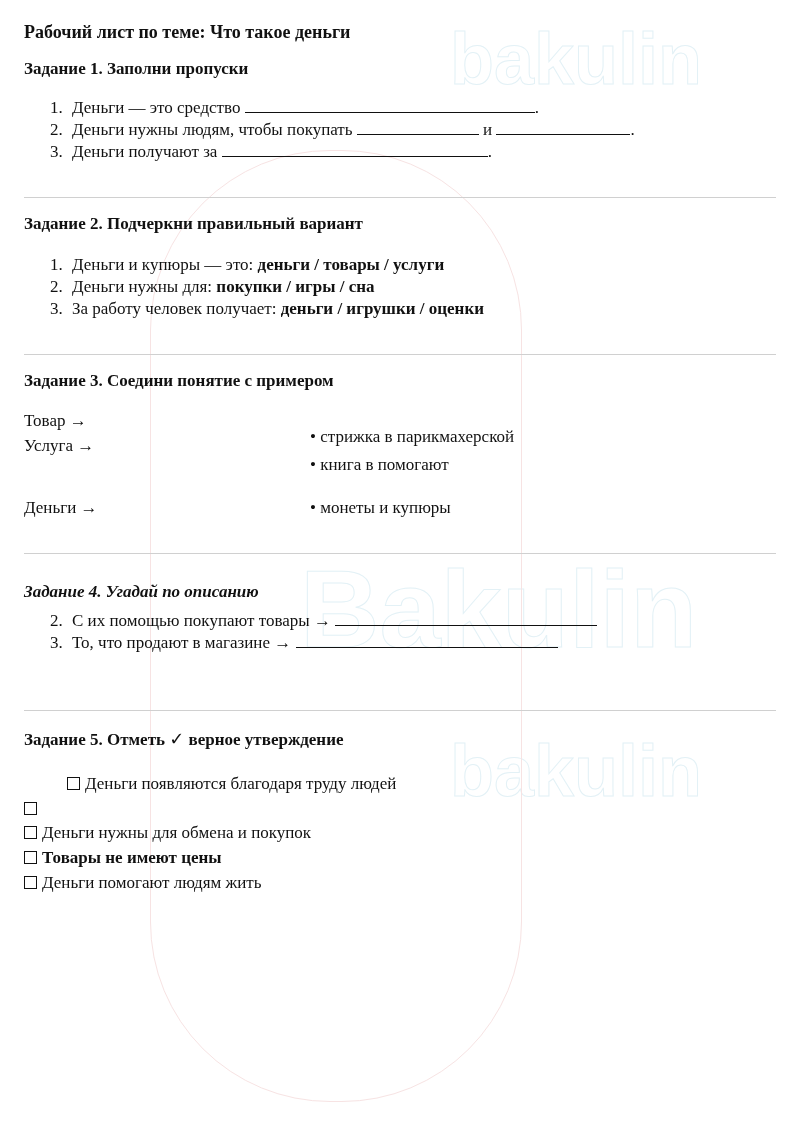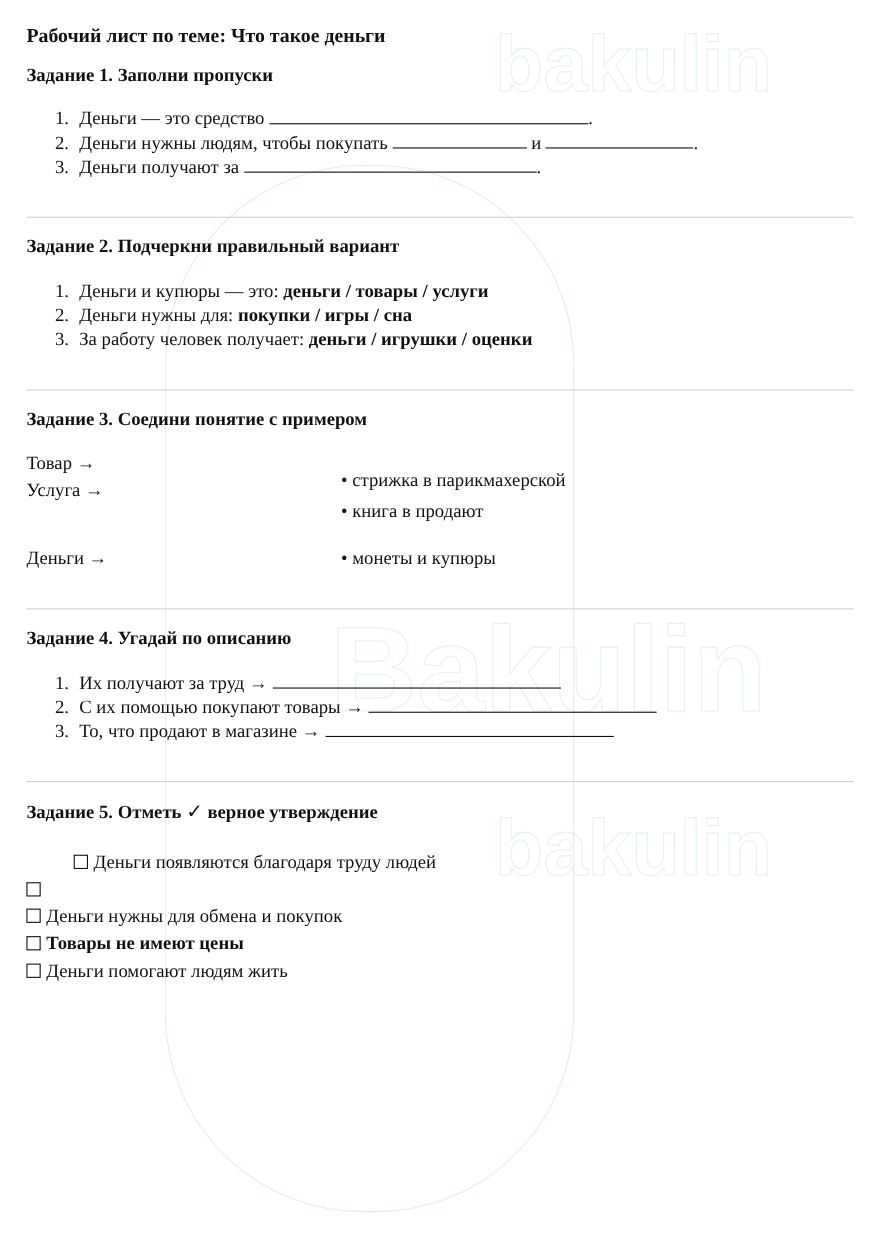--- a/index.html
+++ b/index.html
@@ -60,27 +60,26 @@
     <li><span class="num">2.</span><span>Деньги нужны для:</span> <b>покупки / игры / сна</b></li>
     <li><span class="num">3.</span><span>За работу человек получает:</span> <b>деньги / игрушки / оценки</b></li>
   </ul>
   <hr class="sep" style="top:354px;">
 
   <div class="h" style="top:371px;">Задание 3. Соедини понятие с примером</div>
   <div class="match-left" style="top:411px;">Товар →</div>
   <div class="match-left" style="top:436px;">Услуга →</div>
   <div class="match-left" style="top:498px;">Деньги →</div>
   <div class="match-right" style="top:411px;margin-top:16px;">• стрижка в парикмахерской</div>
-  <div class="match-right" style="top:455px;">• книга в продают</div>
+  <div class="match-right" style="top:455px;">• книга в помогают</div>
   <div class="match-right" style="top:498px;">• монеты и купюры</div>
   <hr class="sep" style="top:553px;">
 
-  <div class="h" style="top:570px;">Задание 4. Угадай по описанию</div>
+  <div class="h" style="top:582px;font-style:italic;">Задание 4. Угадай по описанию</div>
   <ul class="ol" style="top:610px;">
-    <li><span class="num">1.</span><span>Их получают за труд →</span> <span class="blank" style="width:262px;"></span></li>
     <li><span class="num">2.</span><span>С их помощью покупают товары →</span> <span class="blank" style="width:262px;"></span></li>
     <li><span class="num">3.</span><span>То, что продают в магазине →</span> <span class="blank" style="width:262px;"></span></li>
   </ul>
   <hr class="sep" style="top:710px;">
 
   <div class="h" style="top:728px;">
     <span>Задание 5. Отметь</span>
     <span style="font-weight:normal;font-family:'DejaVu Sans',sans-serif;font-size:18px;">✓</span>
     <span>верное утверждение</span>
   </div>

